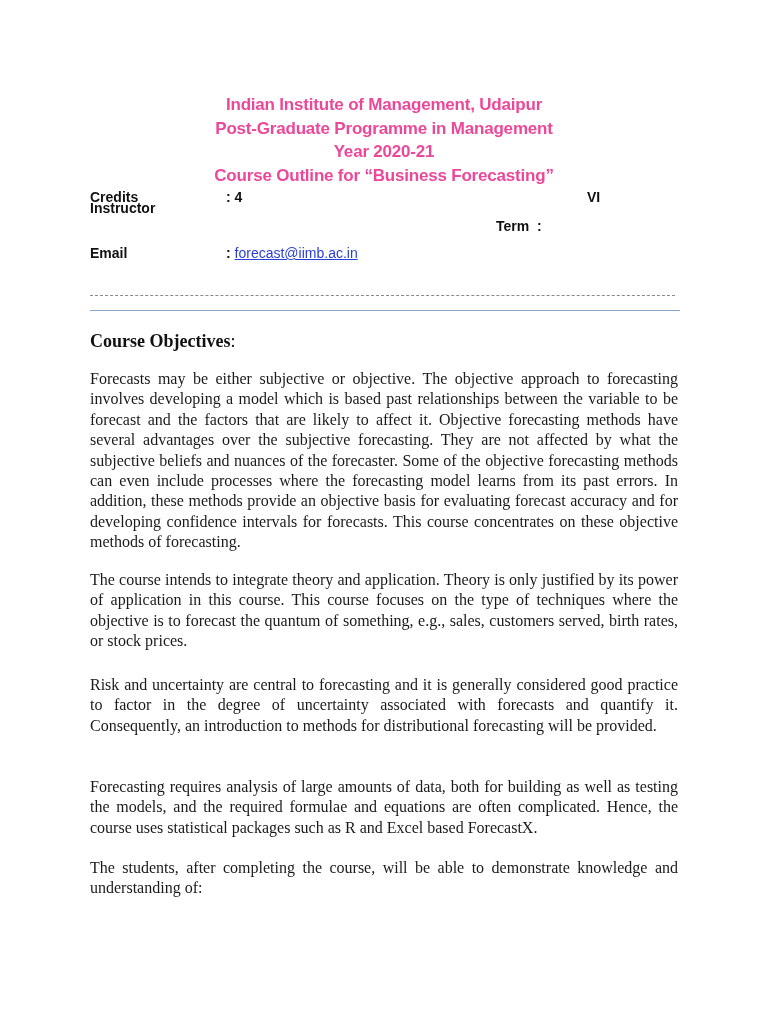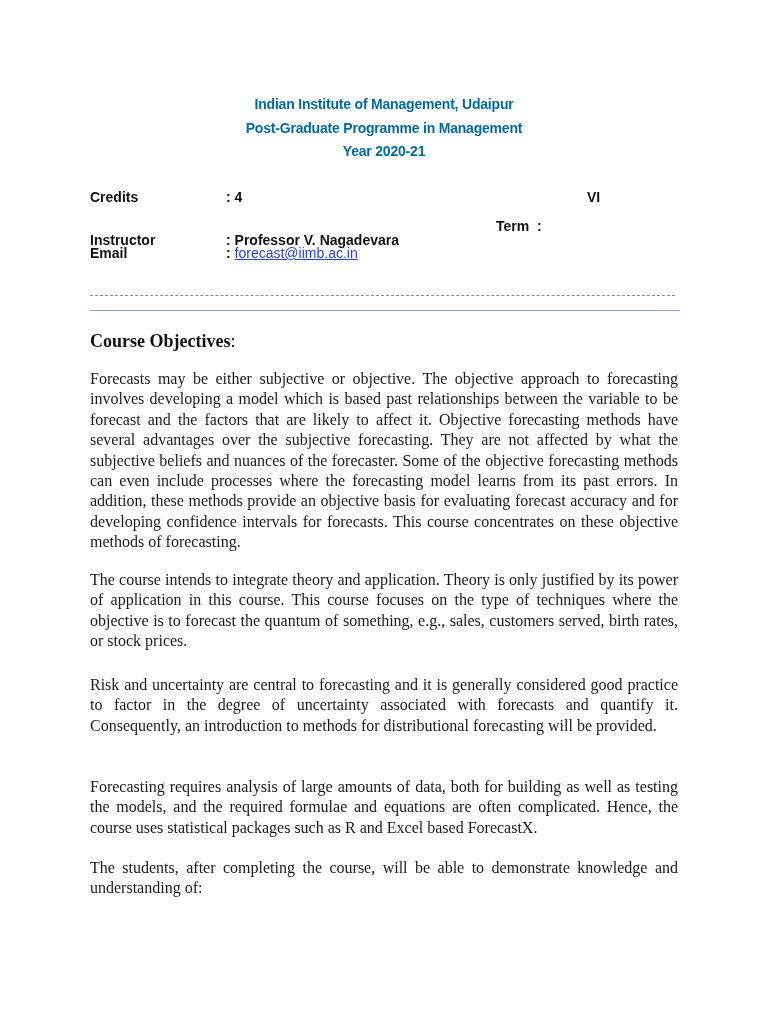--- a/index.html
+++ b/index.html
@@ -22,22 +22,22 @@
       background: #ffffff;
     }
     .header-block {
       position: absolute;
       left: 0;
       top: 93px;
       width: 768px;
       text-align: center;
       font-family: "Liberation Sans", sans-serif;
       font-weight: bold;
-      font-size: 14px;
-      color: #0369a1;
+      font-size: 17px;
+      color: #ec4899;
     }
     .header-block div {
       height: 23.5px;
       line-height: 23.5px;
       letter-spacing: -0.2px;
     }
     .meta-row {
       position: absolute;
       left: 90px;
       font-family: "Liberation Sans", sans-serif;
@@ -111,32 +111,32 @@
   </style>
 </head>
 <body>
 
 <div class="page">
 
   <div class="header-block">
     <div>Indian Institute of Management, Udaipur</div>
     <div>Post-Graduate Programme in Management</div>
     <div>Year 2020-21</div>
+    <div>Course Outline for “Business Forecasting”</div>
   </div>
 
   <div class="meta-row" style="top:187px;">
     <span class="meta-label">Credits</span>
     <span class="meta-value">: 4</span>
     <span class="meta-term-label" style="white-space:pre;margin-top:29px;">Term  :</span>
     <span class="meta-term-value">VI</span>
   </div>
 
-  <div class="meta-row" style="top:230px;">
+  <div class="meta-row" style="top:198px;">
     <span class="meta-label">Instructor</span>
-    <span class="meta-value">: Professor V. Nagadevara</span>
   </div>
 
   <div class="meta-row" style="top:243px;">
     <span class="meta-label">Email</span>
     <span class="meta-value"><span style="white-space:pre;">: </span><a class="email-link">forecast@iimb.ac.in</a></span>
   </div>
 
   <div class="dash-line"></div>
   <div class="blue-line"></div>
 

